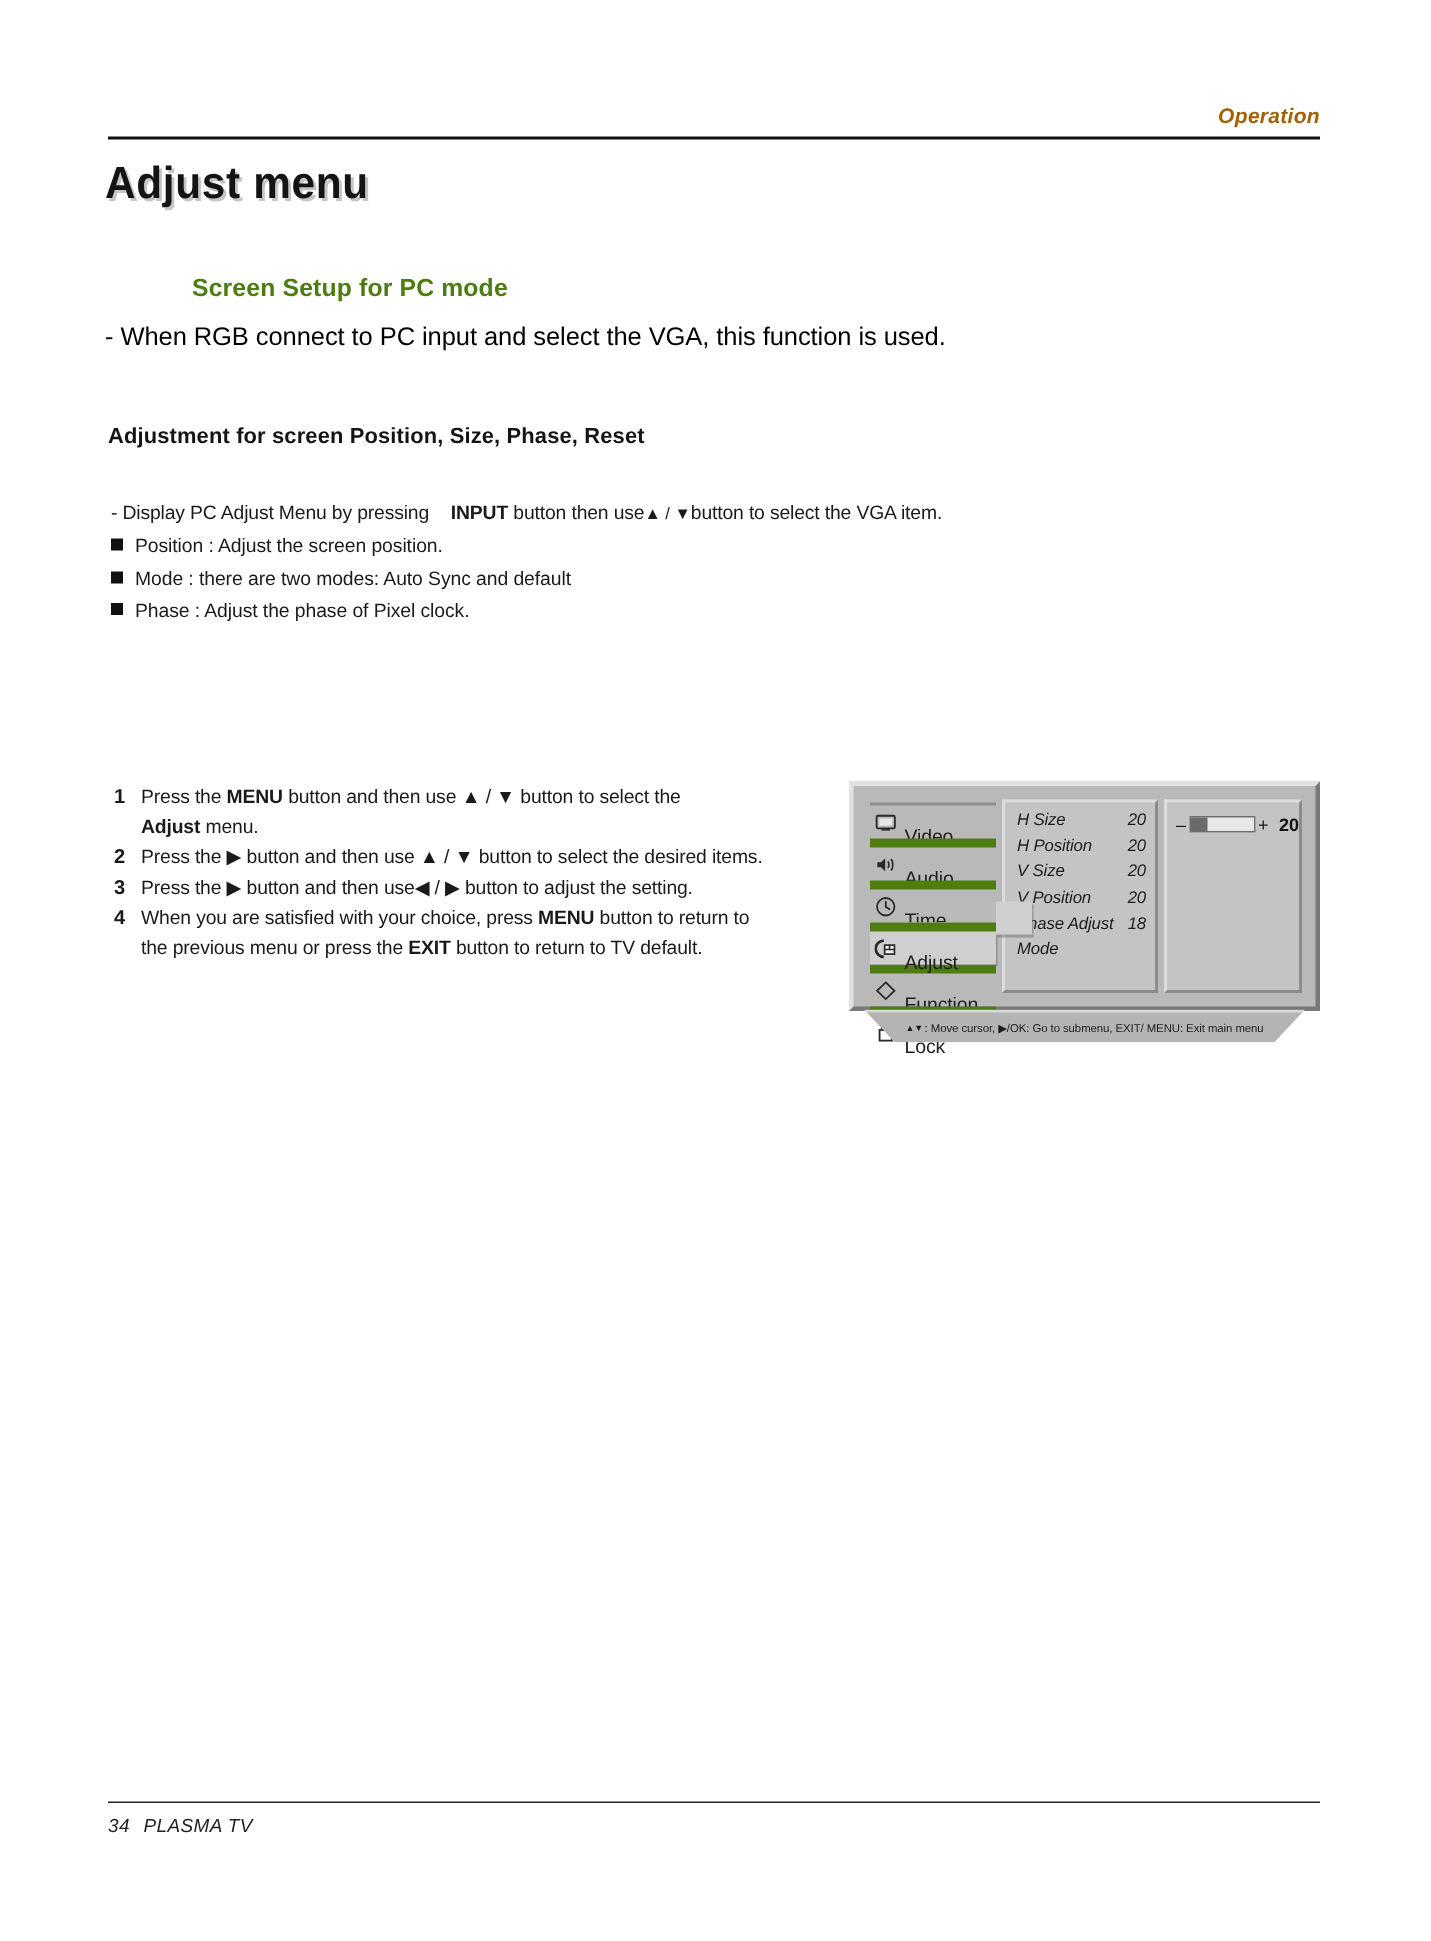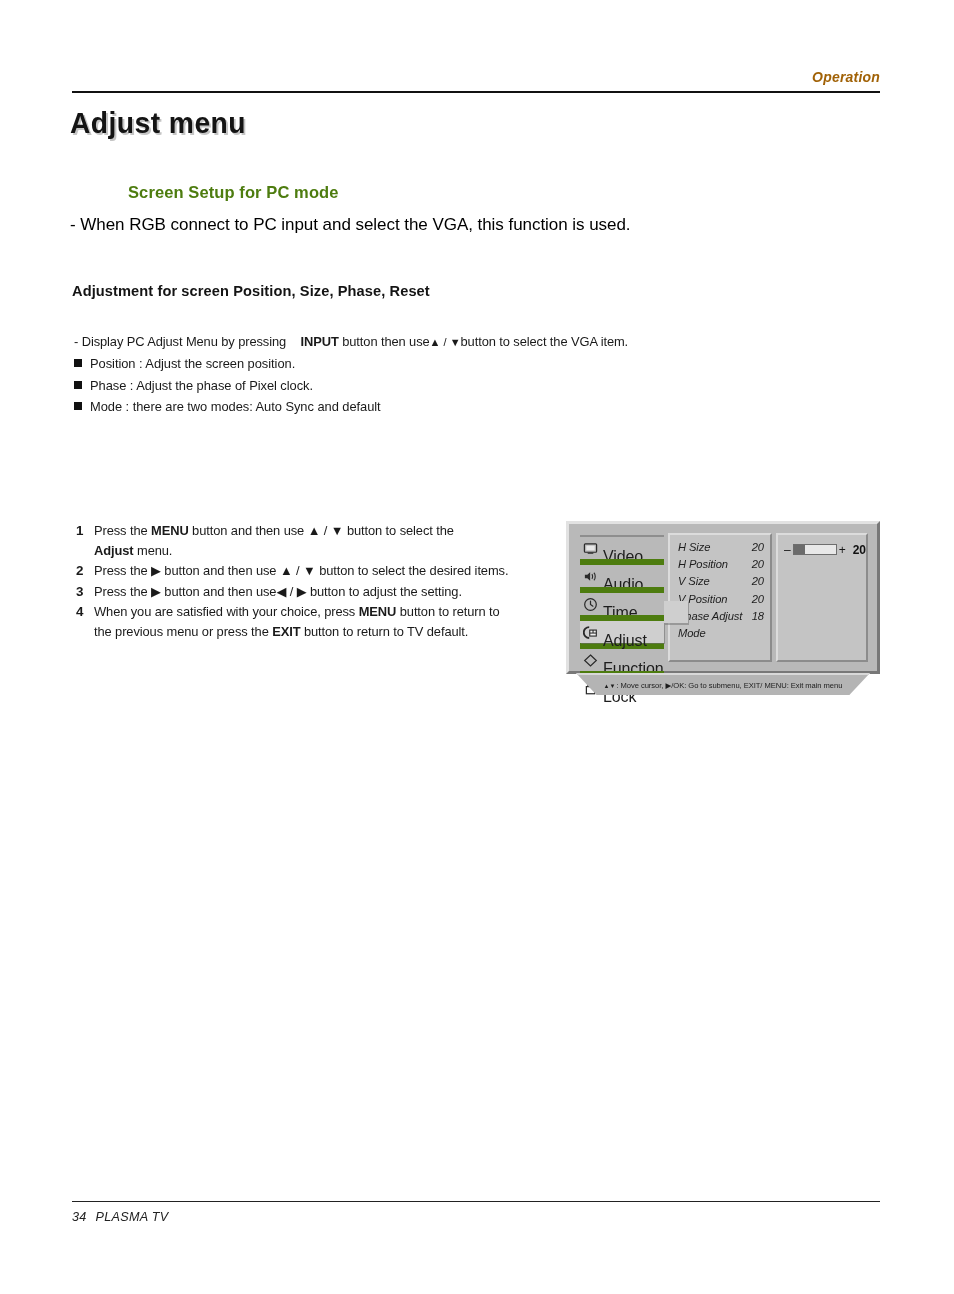--- a/index.html
+++ b/index.html
@@ -198,21 +198,21 @@
   .osd-sb-icon {
     width: 16px;
     height: 16px;
     flex: 0 0 auto;
     margin-right: 5px;
     display: flex;
     align-items: center;
     justify-content: center;
   }
   .osd-sb-label {
-    font-size: 16px;
+    font-size: 13px;
     color: #1d1d1d;
     letter-spacing: -0.1px;
     white-space: nowrap;
     margin-top: 18px;
   }
   .osd-sb-item.selected {
     background: #cfcfcf;
     box-shadow: 1px 1px 0 rgba(110,110,110,0.55);
     z-index: 4;
   }
@@ -374,25 +374,25 @@
     <span>- Display PC Adjust Menu by pressing </span><b>INPUT</b><span> button then use</span><span class="arrow">▲ / ▼</span><span>button to select the VGA item.</span>
   </div>
 
   <div class="bullet-list" id="bullet-list">
       <div class="bullet-row">
         <span class="bullet-sq"></span>
         <span>Position : Adjust the screen position.</span>
       </div>
       <div class="bullet-row">
         <span class="bullet-sq"></span>
-        <span>Phase : Adjust the phase of Pixel clock.</span>
+        <span>Mode : there are two modes: Auto Sync and default</span>
       </div>
       <div class="bullet-row">
         <span class="bullet-sq"></span>
-        <span>Mode : there are two modes: Auto Sync and default</span>
+        <span>Phase : Adjust the phase of Pixel clock.</span>
       </div>
     </div>
 
   <div class="steps" id="steps">
       <div class="step"><span class="num">1</span><span>Press the </span><b>MENU</b><span> button and then use </span><span>▲ / ▼</span><span> button to select the</span><br><b>Adjust</b><span> menu.</span></div>
       <div class="step"><span class="num">2</span><span>Press the </span><span>▶</span><span> button and then use </span><span>▲ / ▼</span><span> button to select the desired items.</span></div>
       <div class="step"><span class="num">3</span><span>Press the </span><span>▶</span><span> button and then use</span><span>◀ / ▶</span><span> button to adjust the setting.</span></div>
       <div class="step"><span class="num">4</span><span>When you are satisfied with your choice,  press </span><b>MENU</b><span> button to return to</span><br><span>the previous menu or press the </span><b>EXIT</b><span> button to return to TV default.</span></div>
     </div>
 

